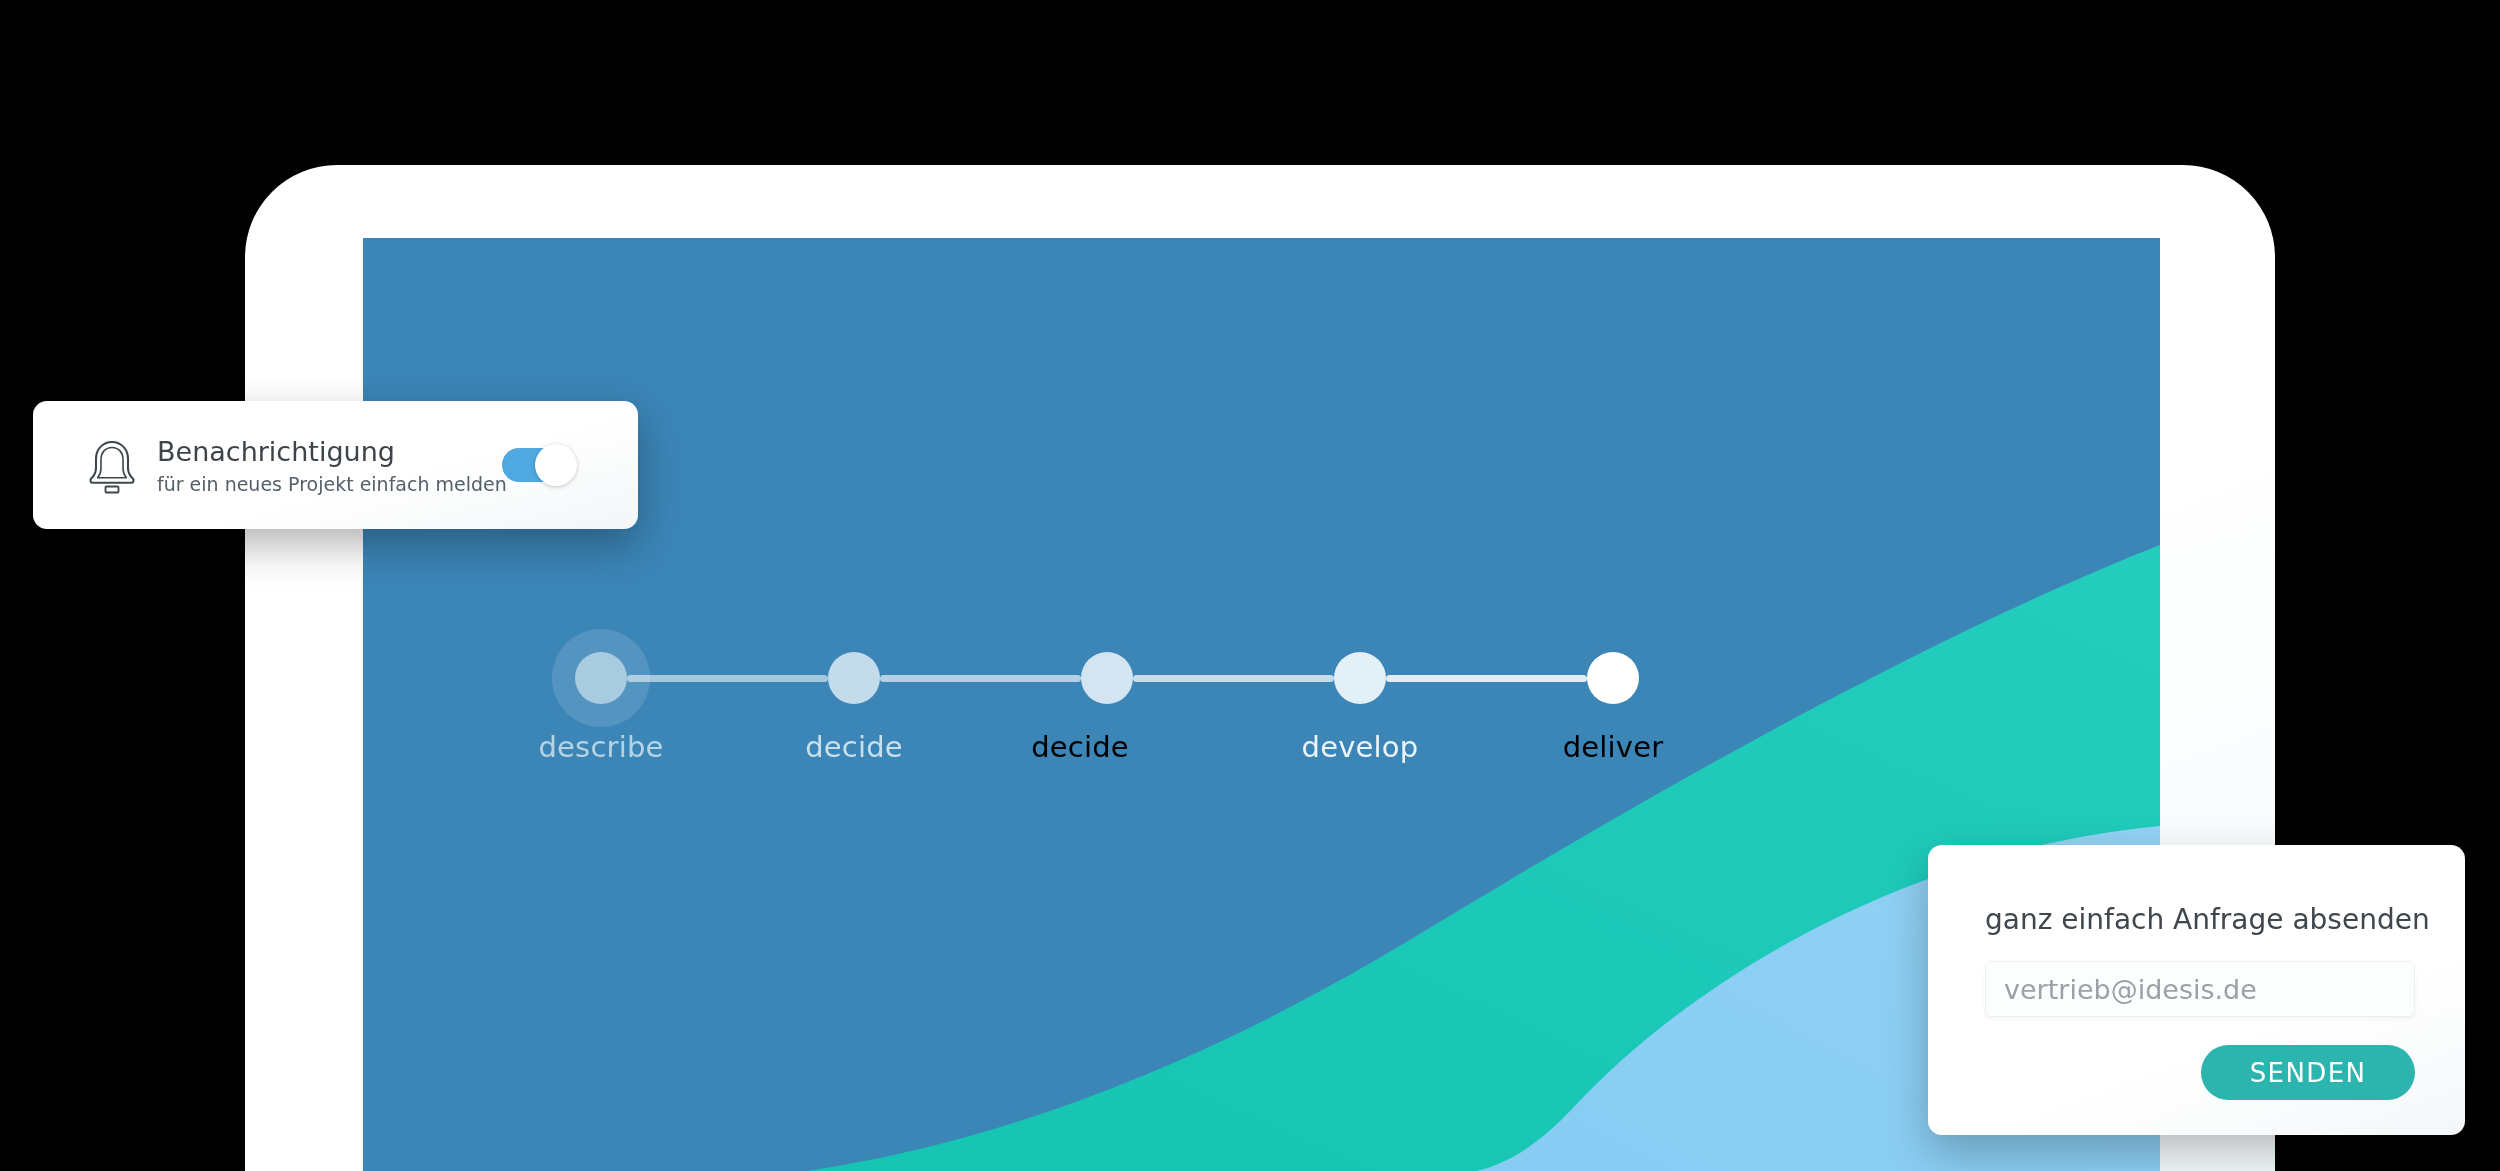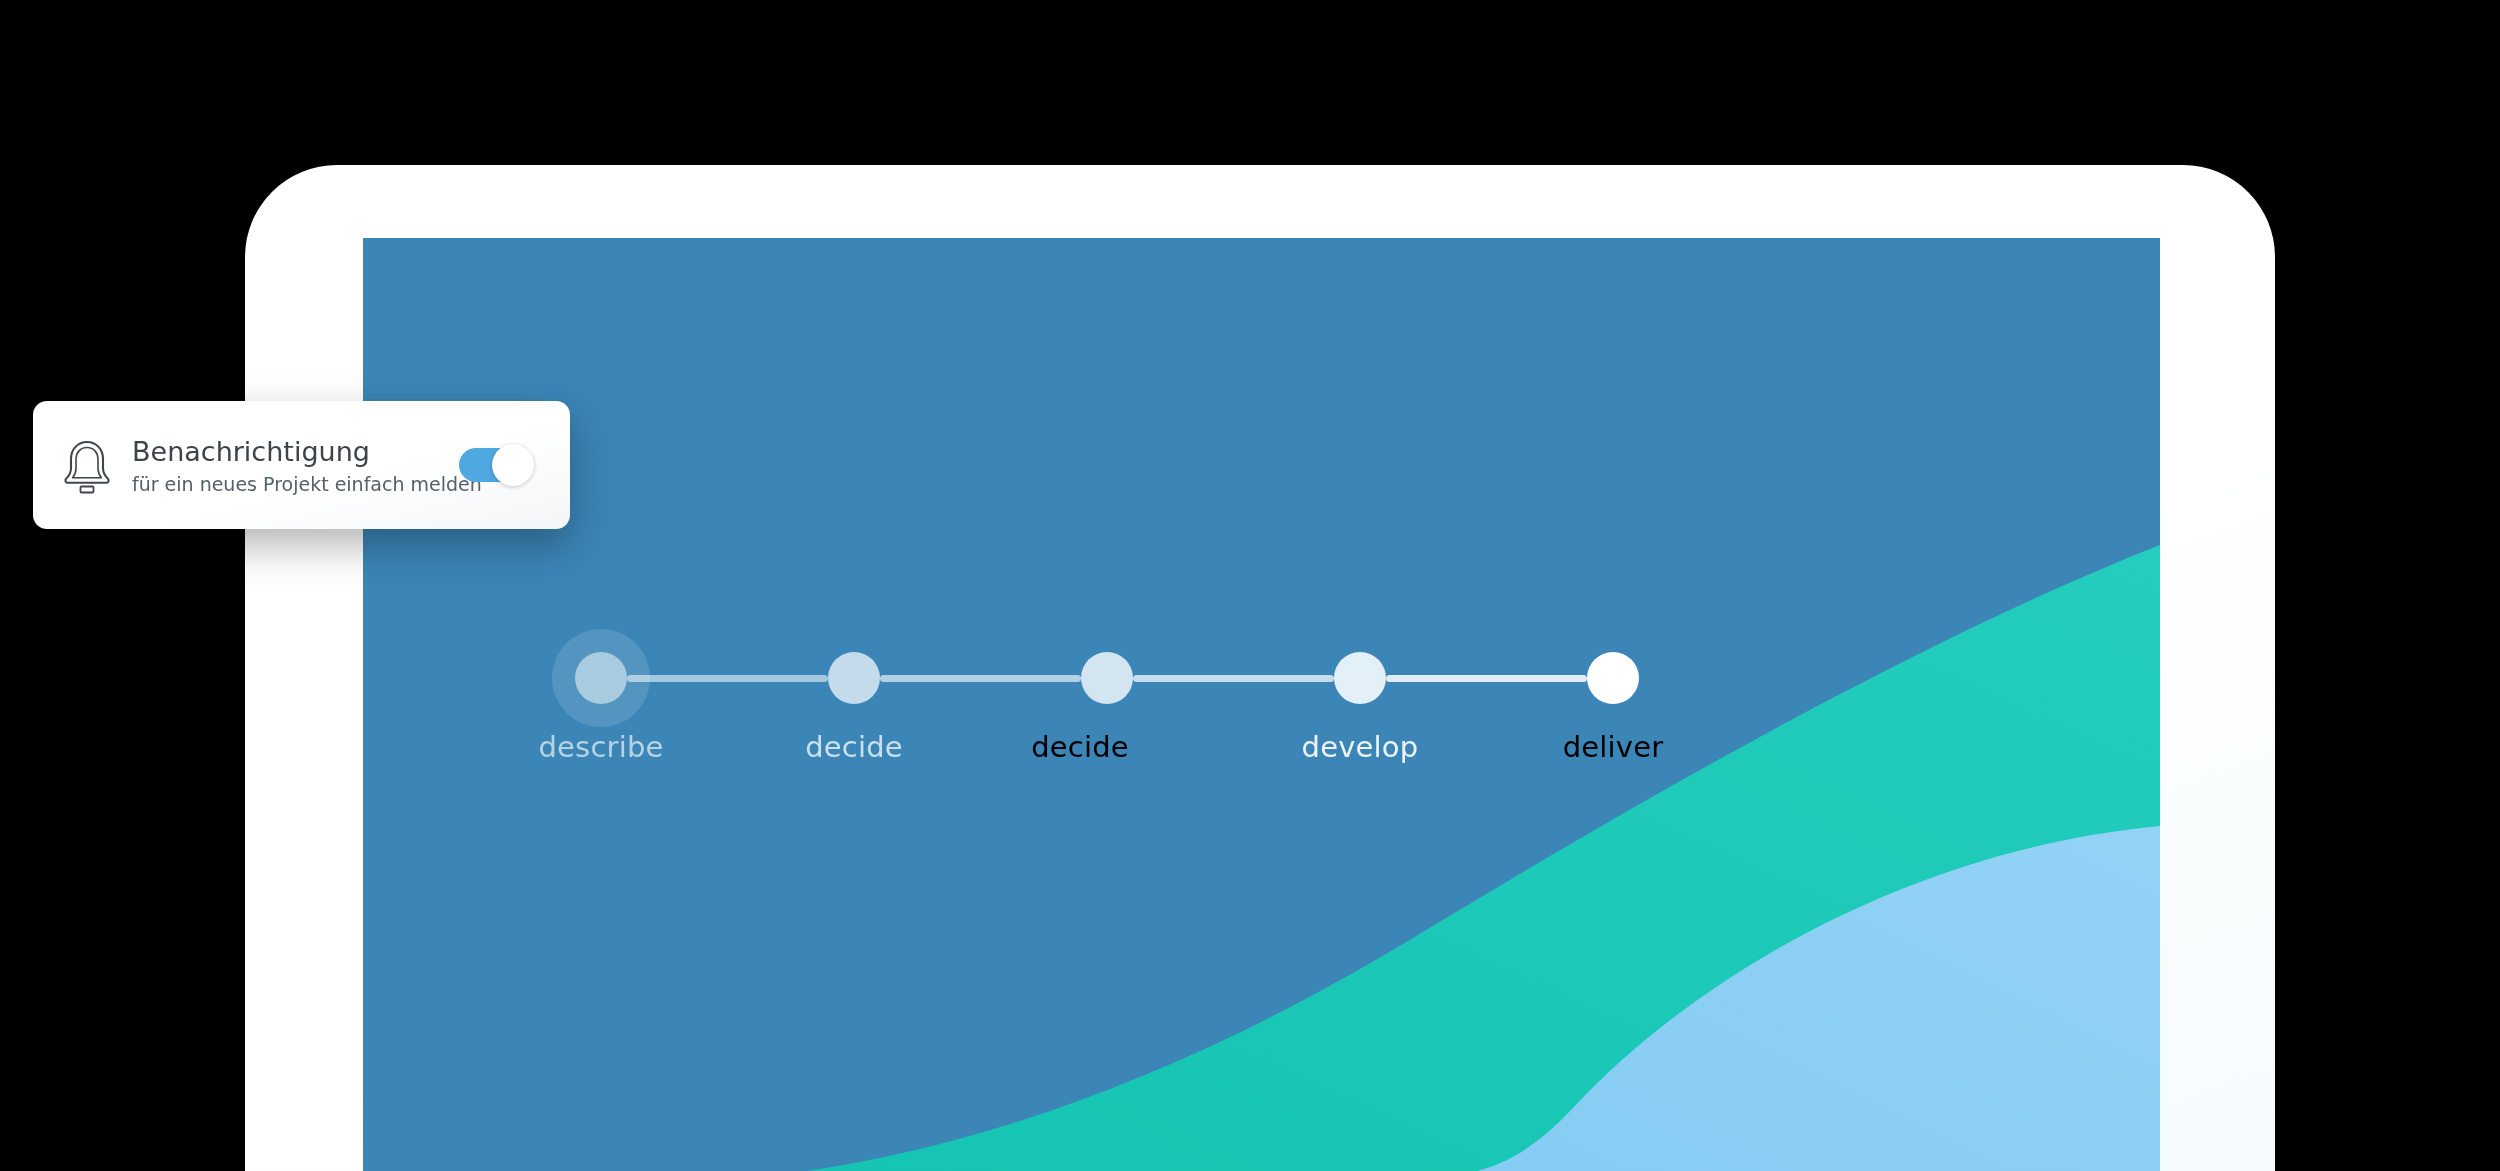--- a/index.html
+++ b/index.html
@@ -105,28 +105,28 @@
     letter-spacing: 0.2px;
     white-space: nowrap;
     transform: translateX(-50%);
   }
 
   
   .notif-card {
     position: absolute;
     left: 33px;
     top: 401px;
-    width: 537px;
+    width: 605px;
     height: 128px;
     background: linear-gradient(165deg, #ffffff 0%, #ffffff 58%, #f3f6f8 100%);
     border-radius: 14px;
     box-shadow: 0 16px 42px rgba(0,0,0,0.30);
     display: flex;
     align-items: center;
-    padding: 0 19px;
+    padding: 0 44px;
     box-sizing: border-box;
   }
 
   .bell-wrap {
     width: 70px;
     flex: 0 0 70px;
     display: flex;
     align-items: center;
     justify-content: center;
   }
@@ -306,14 +306,21 @@
     <div class="notif-texts">
       <div class="notif-title">Benachrichtigung</div>
       <div class="notif-sub">für ein neues Projekt einfach melden</div>
     </div>
     <div class="toggle">
       <div class="toggle-track"></div>
       <div class="toggle-knob"></div>
     </div>
   </div>
 
+  <div class="form-card">
+    <div class="form-title">ganz einfach Anfrage absenden</div>
+    <input class="email-input" type="text" placeholder="vertrieb@idesis.de" style="">
+    <div class="send-row">
+      <button class="send-btn">SENDEN</button>
+    </div>
+  </div>
 
 </div>
 
 </body></html>

